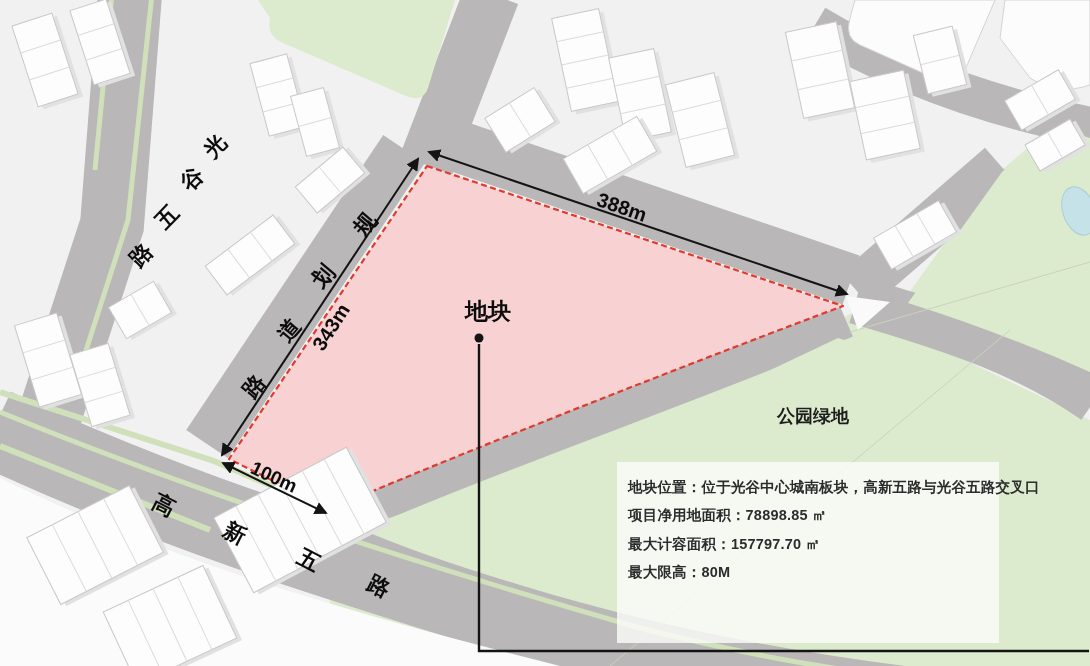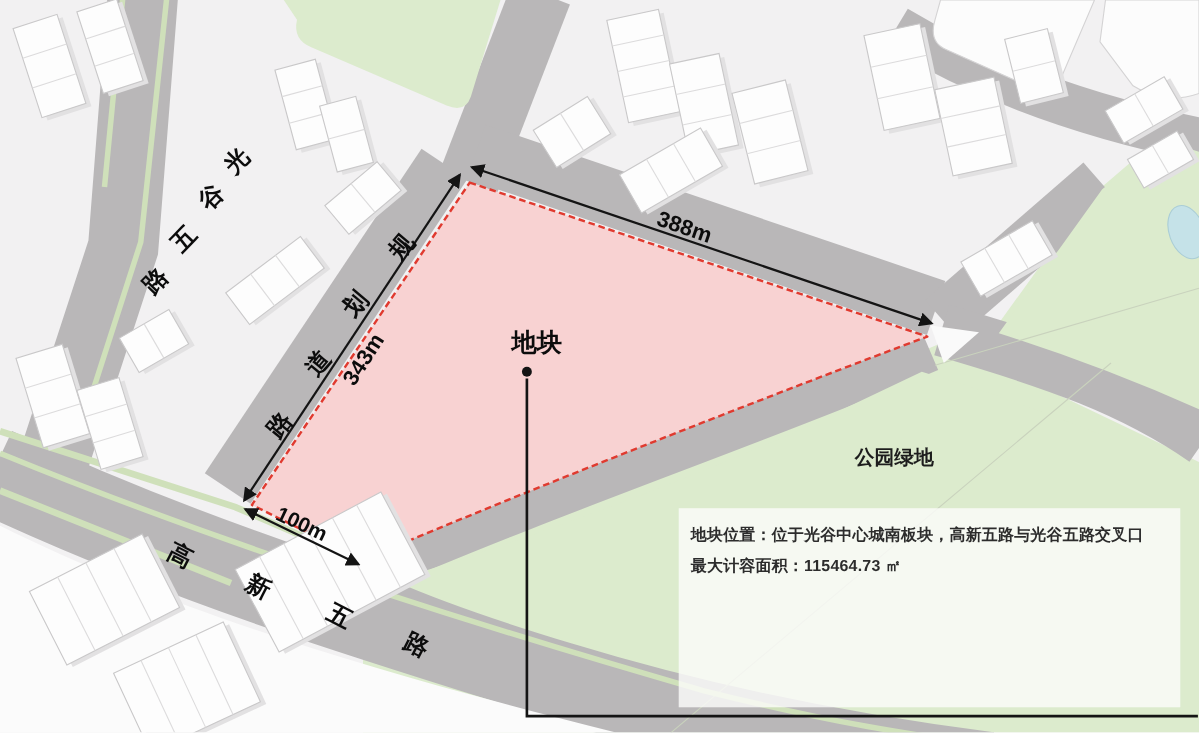--- a/index.html
+++ b/index.html
@@ -20,21 +20,21 @@
   .leader{stroke:#141414;stroke-width:2.4;fill:none;}
   .maplabel{font-weight:700;fill:#0c0c0c;text-anchor:middle;dominant-baseline:central;}
   .roadchar{font-size:22px;}
   .dimlabel{font-size:20px;}
   .plotlabel{font-size:23px;}
   .parklabel{font-size:18px;fill:#1d1d1d;}
   .bshadow{fill:#e2e1e2;}
   .bmain{fill:#fdfdfd;stroke:#c9c8c9;stroke-width:1;}
   .bline{stroke:#dcdbdc;stroke-width:1;}
   .info-panel{
-    position:absolute;left:617px;top:462px;width:456px;height:181px;
+    position:absolute;left:617px;top:462px;width:382px;height:181px;
     background:rgba(253,253,251,0.8);
     padding:11px 0 0 11px;box-sizing:border-box;
   }
   .info-line{
     font-size:14.5px;font-weight:700;color:#2c2c2c;line-height:28.3px;
     white-space:nowrap;letter-spacing:0.2px;
   }
 </style>
 </head>
 <body>
@@ -264,15 +264,17 @@
   <g>
     <text class="maplabel plotlabel" x="488" y="311">地块</text>
     <circle cx="479" cy="338" r="4.5" fill="#141414"></circle>
     <polyline class="leader" points="479,344 479,651 1089,651"></polyline>
   </g>
   <text class="maplabel parklabel" x="813" y="416">公园绿地</text>
 </svg>
 
   <div class="info-panel">
     <div class="info-line">地块位置：位于光谷中心城南板块，高新五路与光谷五路交叉口</div>
-    <div class="info-line">最大计容面积：115464.73 ㎡</div>
+    <div class="info-line">项目净用地面积：78898.85 ㎡</div>
+    <div class="info-line">最大计容面积：157797.70 ㎡</div>
+    <div class="info-line">最大限高：80M</div>
   </div>
 </div>
 
 </body></html>

